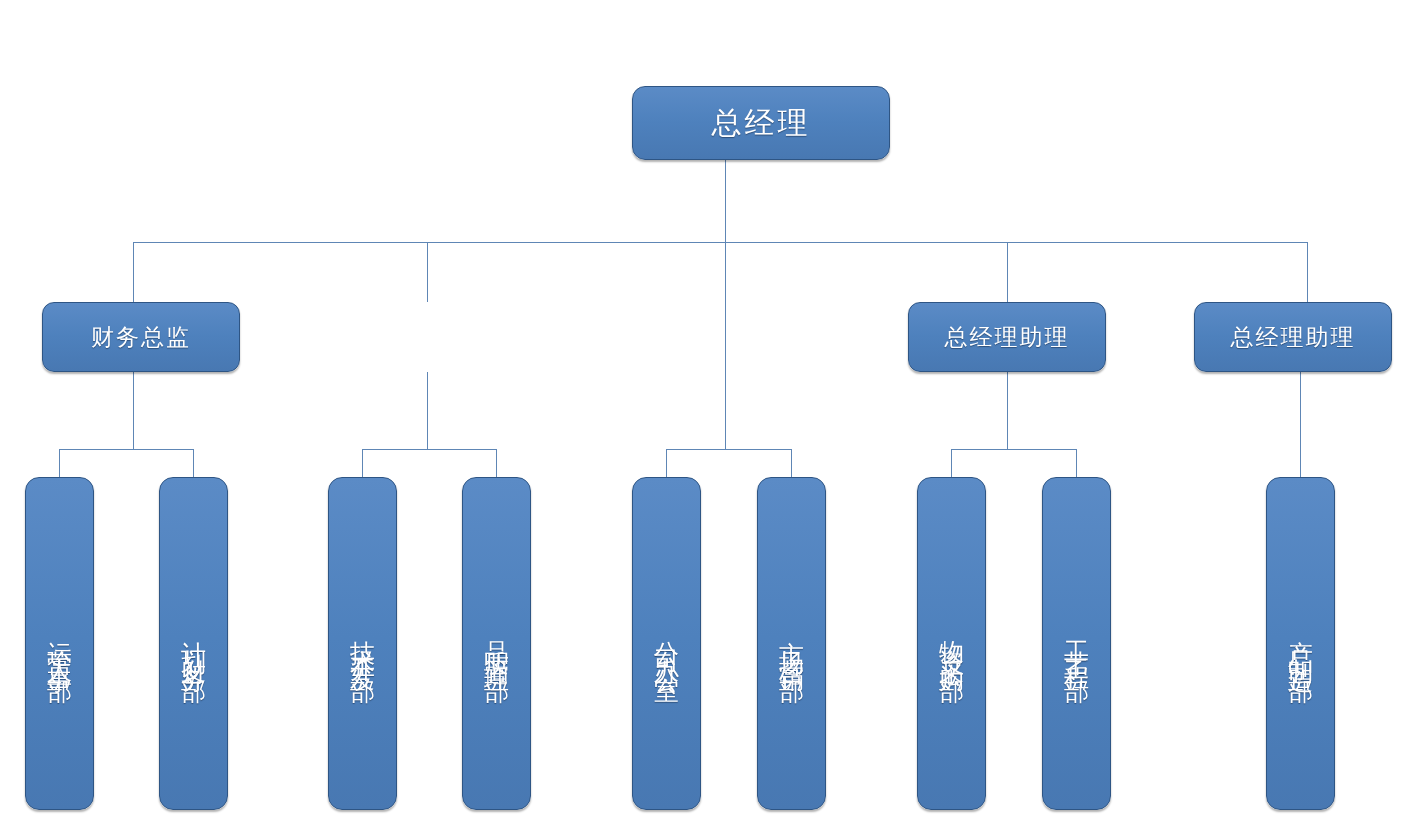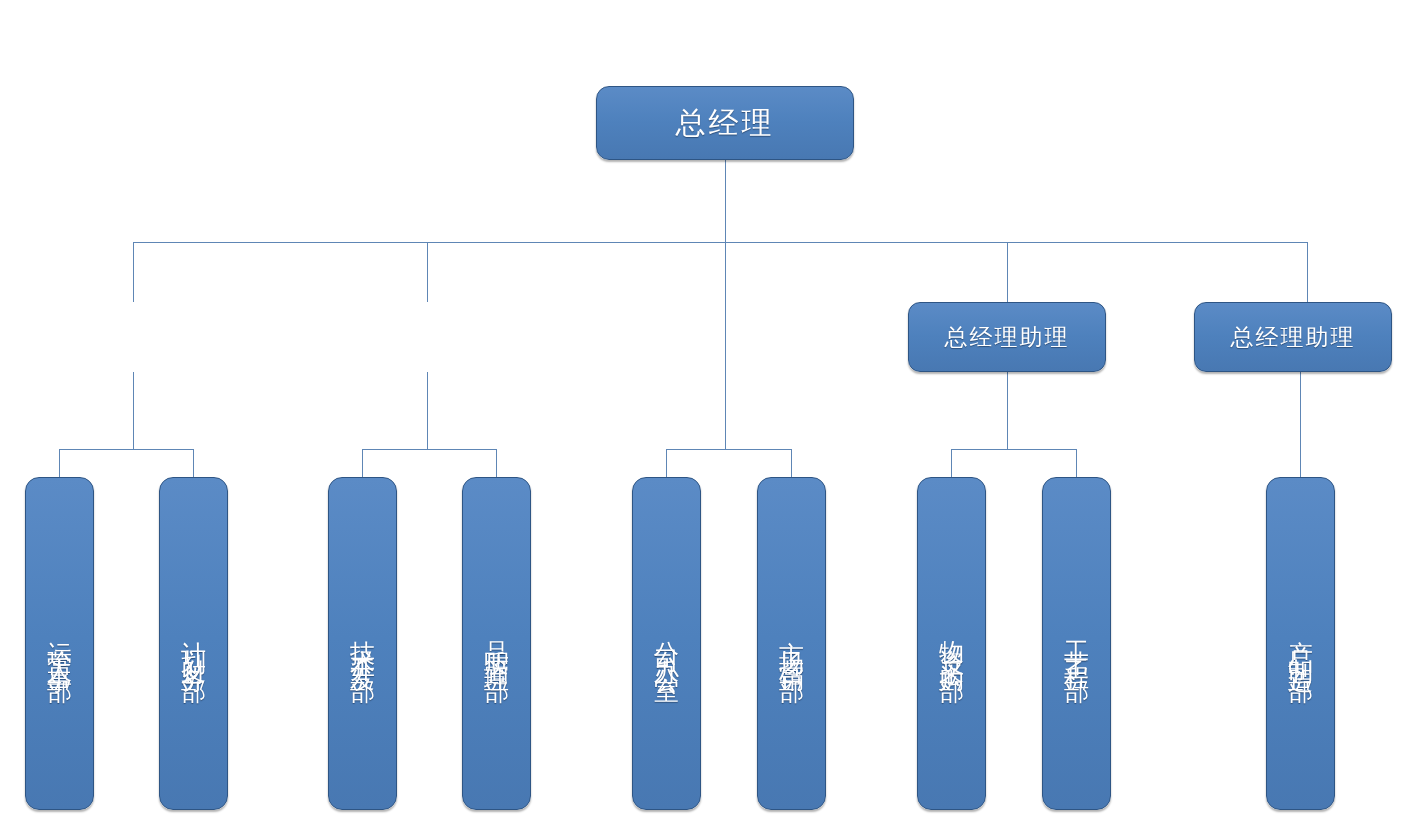--- a/index.html
+++ b/index.html
@@ -38,20 +38,21 @@
     justify-content: center;
     text-align: center;
     box-shadow: 0 2px 2px rgba(0,0,0,0.30);
     text-shadow: 0 1px 1px rgba(20,40,70,0.55);
     user-select: none;
   }
   .node.level1 {
     font-size: 30px;
     letter-spacing: 3px;
     border-radius: 13px;
+    margin-left: 36px;
   }
   .node.level2 {
     font-size: 23px;
     letter-spacing: 2px;
     border-radius: 12px;
   }
   .node.level3 {
     font-size: 25px;
     border-radius: 14px;
     align-items: center;
@@ -98,20 +99,23 @@
   <div class="conn h" style="left:951px; top:449px; width:125px;"></div>
   <div class="conn v" style="left:951px; top:449px; height:28px;"></div>
   <div class="conn v" style="left:1076px; top:449px; height:28px;"></div>
 
   <div class="conn v" style="left:1300px; top:372px; height:105px;"></div>
 
   <div class="node level1" style="left:596px; top:86px; width:258px; height:74px;">
     <span>总经理</span>
   </div>
 
+  <div class="node level2" style="left:42px; top:302px; width:198px; height:70px;">
+    <span>财务总监</span>
+  </div>
 
 
   <div class="node level2" style="left:908px; top:302px; width:198px; height:70px;">
     <span>总经理助理</span>
   </div>
 
   <div class="node level2" style="left:1194px; top:302px; width:198px; height:70px;">
     <span>总经理助理</span>
   </div>
 

